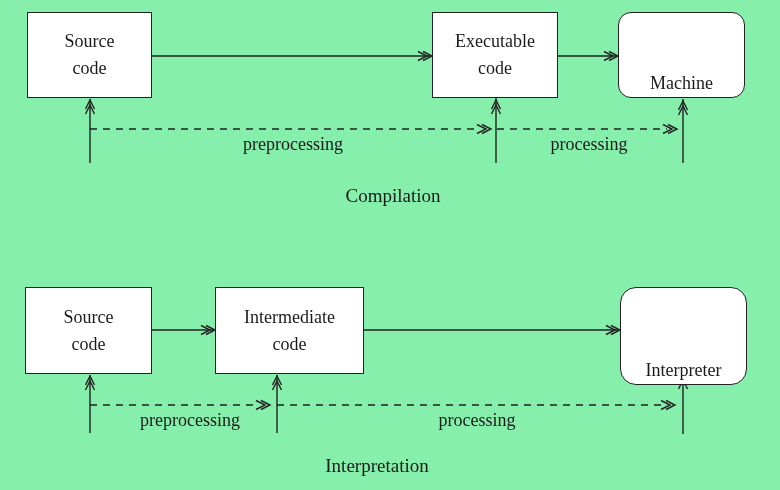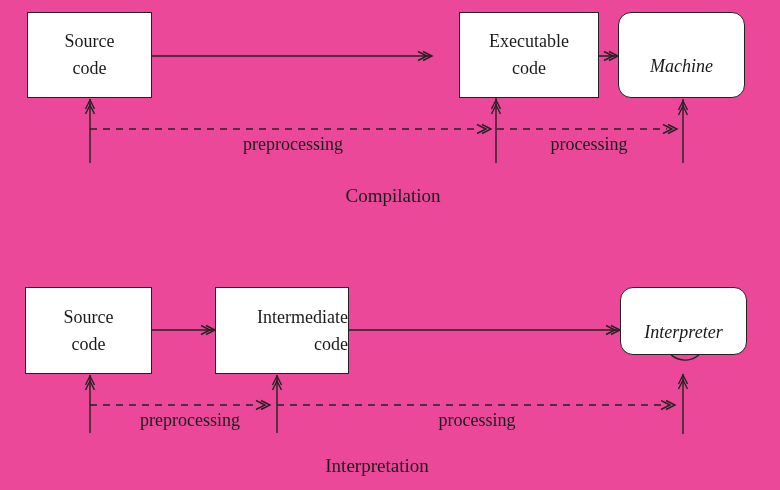--- a/index.html
+++ b/index.html
@@ -1,20 +1,20 @@
 <!DOCTYPE html>
 <html><head>
 <meta charset="utf-8">
 <style>
   html, body { margin: 0; padding: 0; background: #ffffff; }
   .canvas {
     position: relative;
     width: 780px;
     height: 490px;
-    background: #ec4899;
+    background: #86efac;
     font-family: "Liberation Serif", "DejaVu Serif", serif;
     color: #1a1a1a;
     overflow: hidden;
   }
   .layer { position: absolute; inset: 0; }
   svg.connectors { position: absolute; left: 0; top: 0; pointer-events: none; }
   .box {
     position: absolute;
     border: 1.5px solid #222;
     background: #ffffff;
@@ -22,23 +22,22 @@
     display: flex;
     flex-direction: column;
     align-items: center;
     justify-content: center;
     font-size: 18px;
     line-height: 27px;
     text-align: center;
   }
   .box.rounded {
     border-radius: 13px;
-    justify-content: center;
+    justify-content: flex-end;
     padding-top: 22px;
-    font-style: italic;
   }
   .flow-label {
     position: absolute;
     transform: translateX(-50%);
     font-size: 18px;
     white-space: nowrap;
   }
   .diagram-title {
     position: absolute;
     transform: translateX(-50%);
@@ -120,42 +119,42 @@
         <polygon points="668,315 666.7,328.8 676.1,326.4" fill="#222" stroke="none"></polygon>
       </g>
     </g>
   </svg>
 
   <div class="layer">
     <div class="box" style="left:27px; top:12px; width:125px; height:86px;">
       <span>Source</span>
       <span>code</span>
     </div>
-    <div class="box" style="left:432px; top:12px; width:140px; height:86px;margin-left:27px;">
+    <div class="box" style="left:432px; top:12px; width:126px; height:86px;">
       <span>Executable</span>
       <span>code</span>
     </div>
     <div class="box rounded" style="left:618px; top:12px; width:127px; height:86px;">
       <span>Machine</span>
     </div>
     <div class="flow-label" style="left:293px; top:134px;">preprocessing</div>
     <div class="flow-label" style="left:589px; top:134px;">processing</div>
     <div class="diagram-title" style="left:393px; top:185px;">Compilation</div>
   </div>
 
   <div class="layer">
     <div class="box" style="left:25px; top:287px; width:127px; height:87px;">
       <span>Source</span>
       <span>code</span>
     </div>
-    <div class="box" style="left:215px; top:287px; width:134px; height:87px;align-items:flex-end;">
+    <div class="box" style="left:215px; top:287px; width:149px; height:87px;">
       <span>Intermediate</span>
       <span>code</span>
     </div>
-    <div class="box rounded" style="left:620px; top:287px; width:127px; height:68px;">
+    <div class="box rounded" style="left:620px; top:287px; width:127px; height:98px;border-radius:16px;">
       <span>Interpreter</span>
     </div>
     <div class="flow-label" style="left:190px; top:410px;">preprocessing</div>
     <div class="flow-label" style="left:477px; top:410px;">processing</div>
     <div class="diagram-title" style="left:377px; top:455px;text-align:right;">Interpretation</div>
   </div>
 
 </div>
 
 </body></html>

